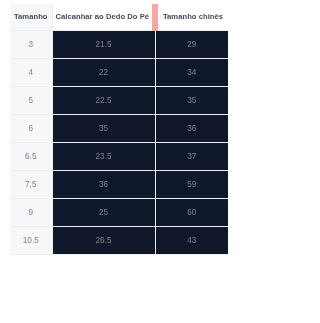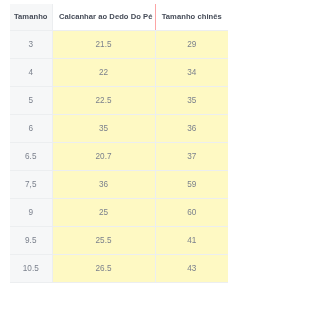--- a/index.html
+++ b/index.html
@@ -43,32 +43,31 @@
     border-bottom: 1px solid #eceef0;
     background: #ffffff;
     white-space: nowrap;
     vertical-align: middle;
   }
   .size-table thead th.h1 {
     background: #f6f7f8;
     border-right: 1px solid #eceef0;
   }
   .size-table thead th.h2 {
-    border-right: 1px solid #fca5a5;
-    text-align: right;
+    border-right: 6px solid #fca5a5;
   }
 
   .size-table tbody td {
     font-size: 8.2px;
     color: #7b818d;
     text-align: center;
     height: 27px;
     padding: 0 2px;
     border-bottom: 1px solid #eceef0;
-    background: #fef9c3;
+    background: #0f172a;
     vertical-align: middle;
     white-space: nowrap;
   }
   .size-table tbody td.col-1 {
     background: #f6f7f8;
     border-right: 1px solid #eceef0;
   }
   .size-table tbody td.col-2 {
     border-right: 1px solid #eceef0;
   }
@@ -107,39 +106,34 @@
           <td class="col-2">22.5</td>
           <td class="col-3">35</td>
         </tr>
         <tr>
           <td class="col-1">6</td>
           <td class="col-2">35</td>
           <td class="col-3">36</td>
         </tr>
         <tr>
           <td class="col-1">6.5</td>
-          <td class="col-2">20.7</td>
+          <td class="col-2">23.5</td>
           <td class="col-3">37</td>
         </tr>
         <tr>
           <td class="col-1">7,5</td>
           <td class="col-2">36</td>
           <td class="col-3">59</td>
         </tr>
         <tr>
           <td class="col-1">9</td>
           <td class="col-2">25</td>
           <td class="col-3">60</td>
         </tr>
         <tr>
-          <td class="col-1">9.5</td>
-          <td class="col-2">25.5</td>
-          <td class="col-3">41</td>
-        </tr>
-        <tr>
           <td class="col-1">10.5</td>
           <td class="col-2">26.5</td>
           <td class="col-3">43</td>
         </tr>
       </tbody>
   </table>
 
 </div>
 
 </body></html>

